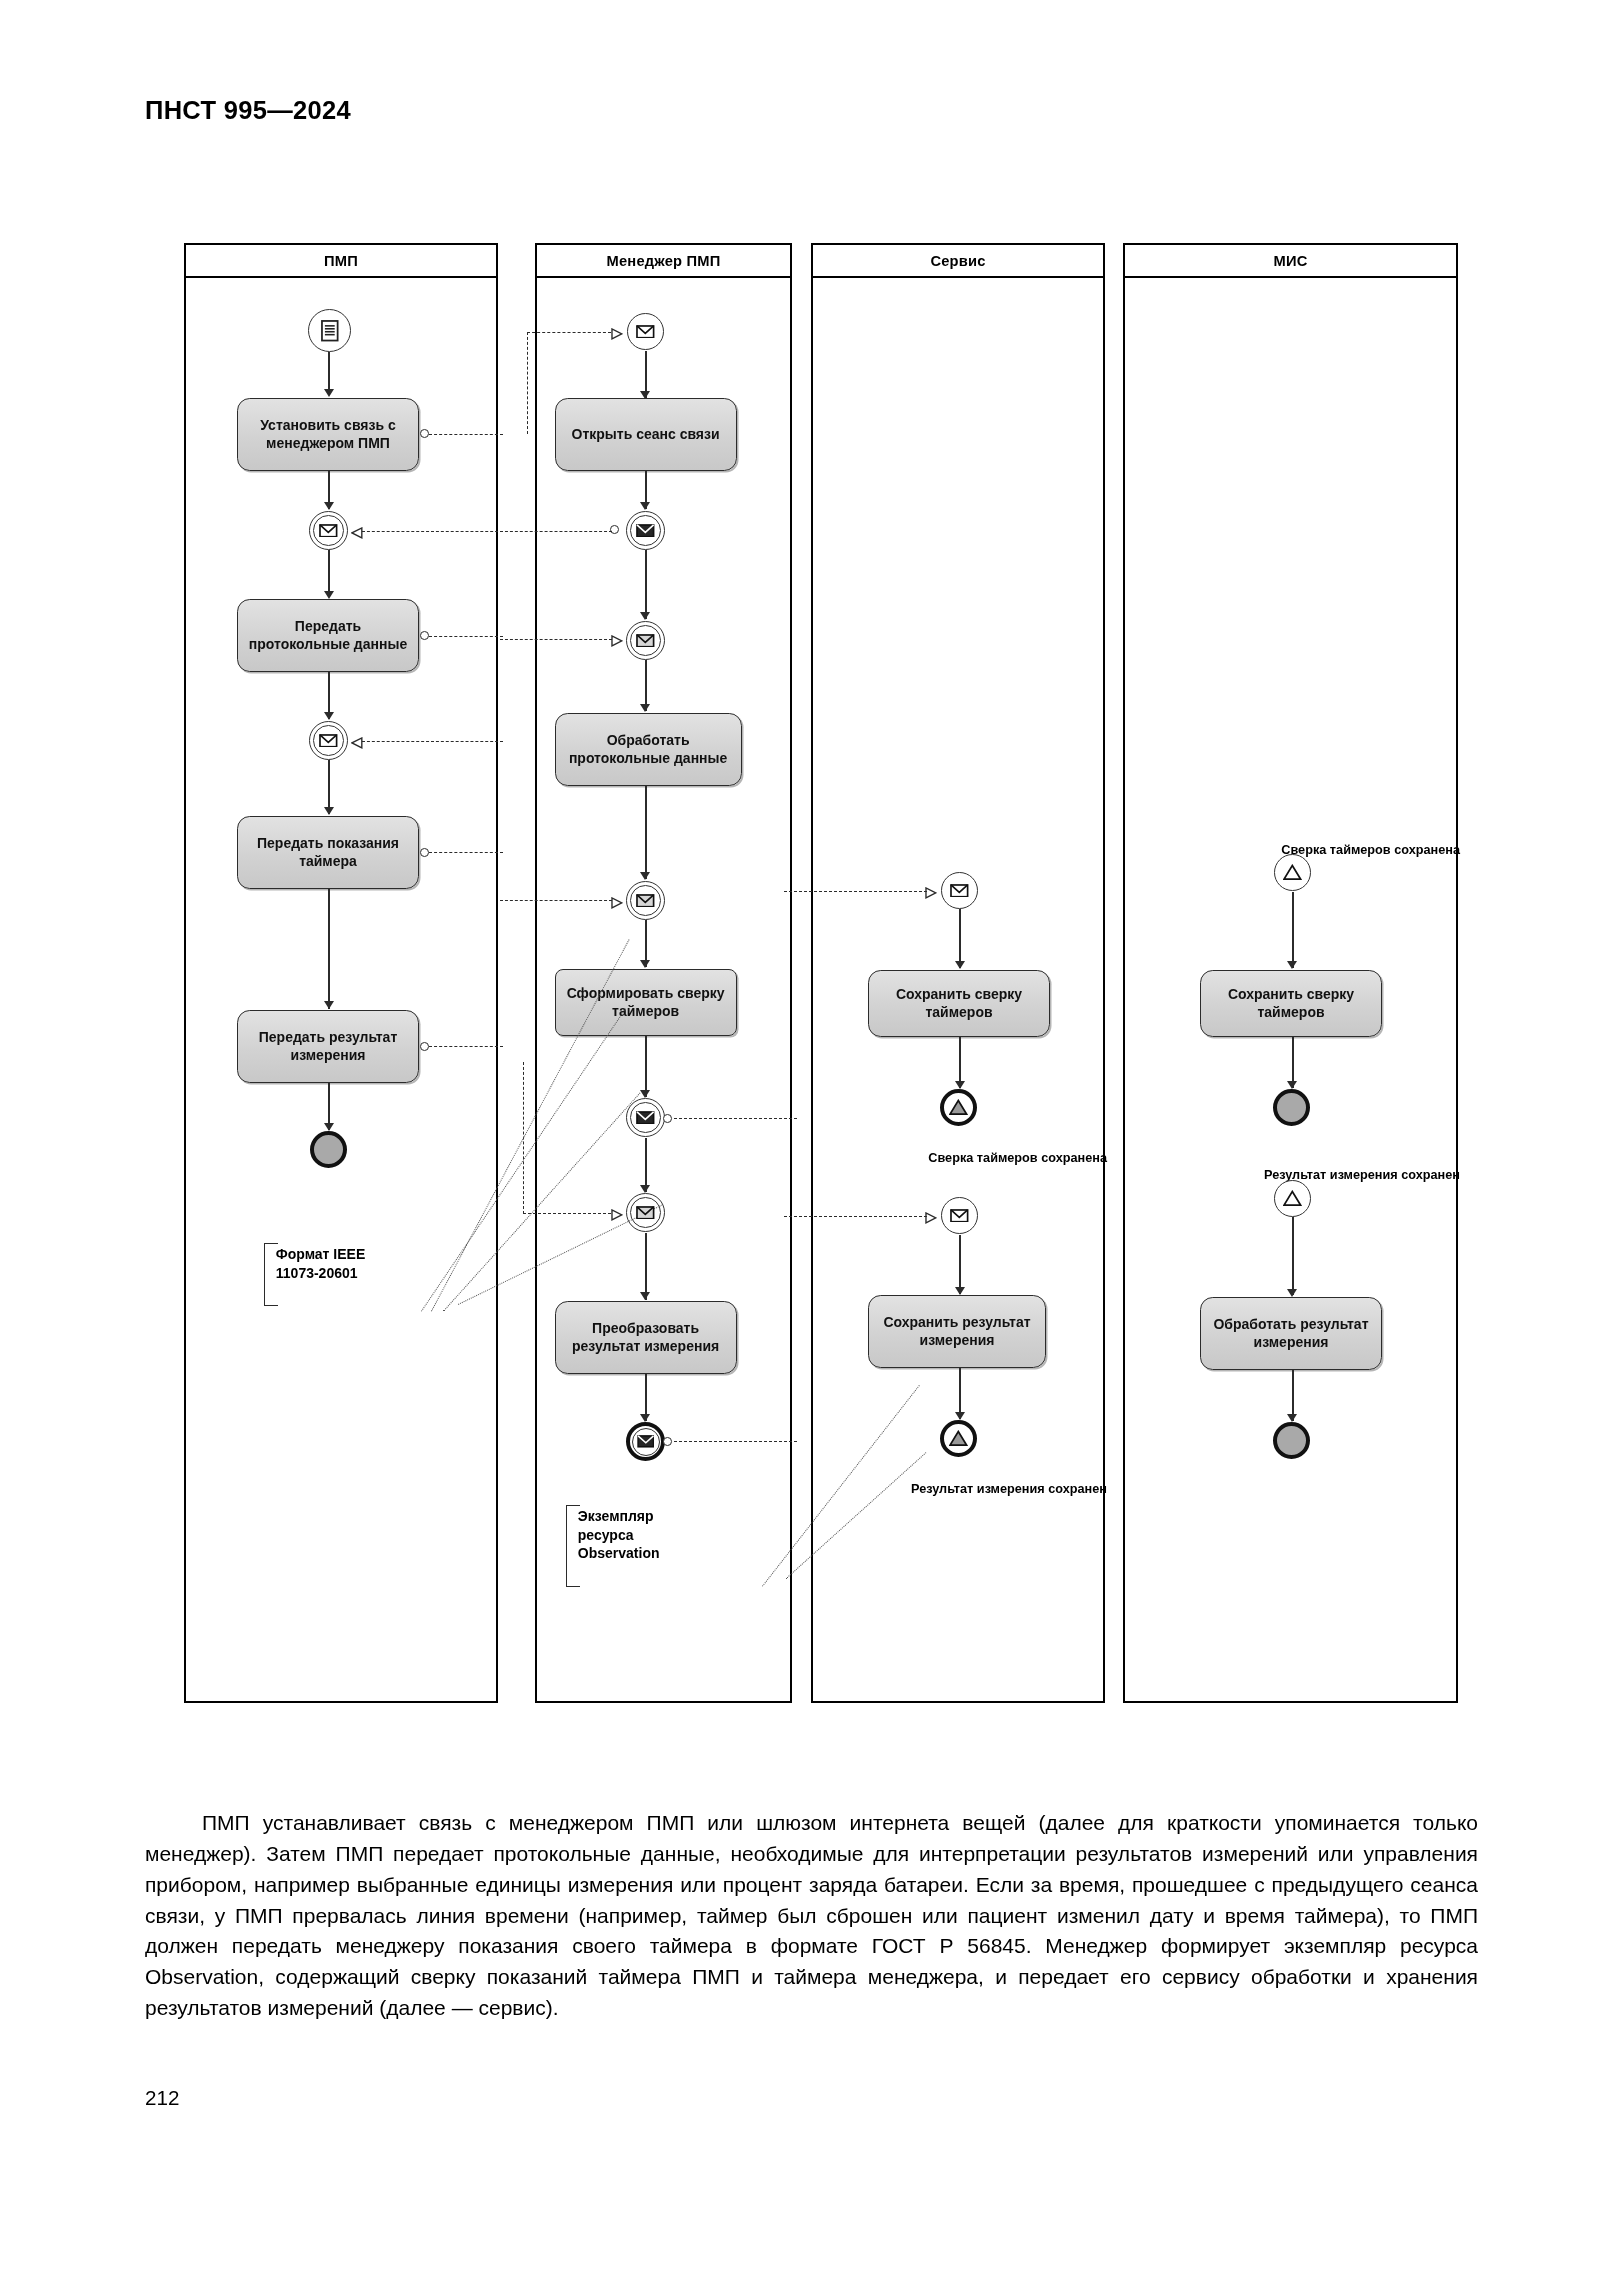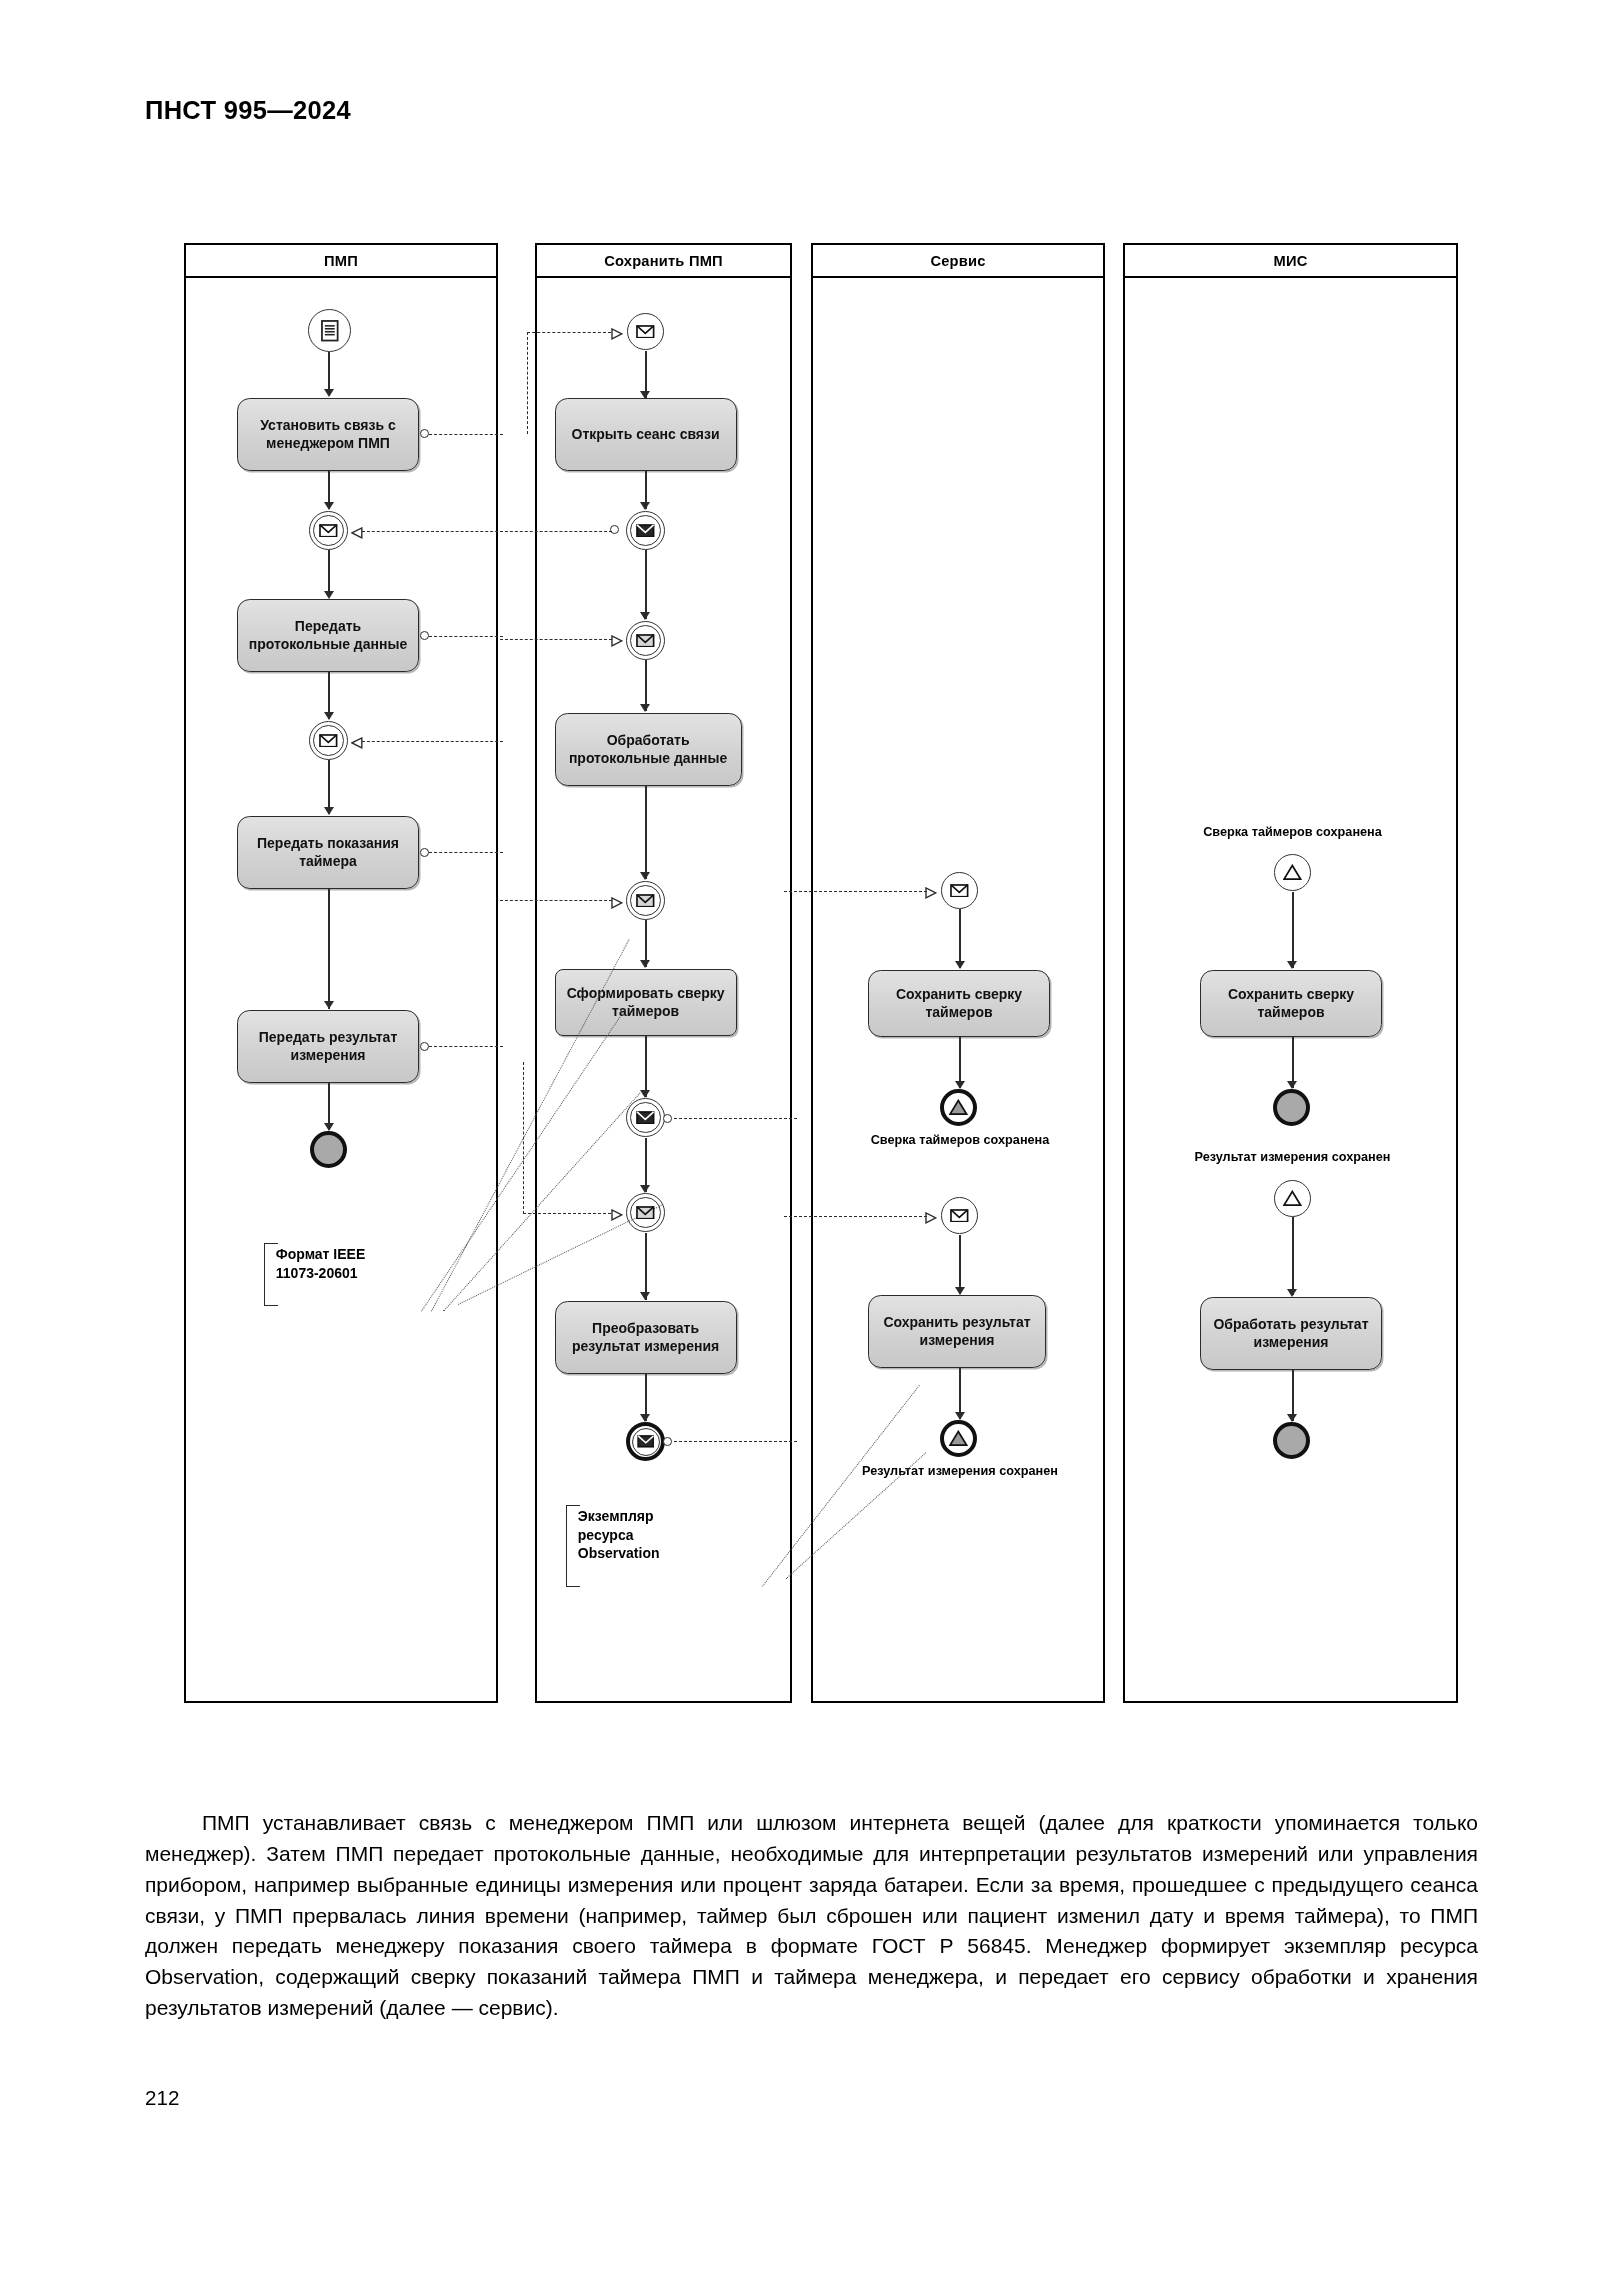--- a/index.html
+++ b/index.html
@@ -59,21 +59,21 @@
   
   .note{position:absolute;margin-top:29px;}
   .note .bracket{position:absolute;left:0;top:0;border-left:1.8px solid #2b2b2b;
                  border-top:1.8px solid #2b2b2b;border-bottom:1.8px solid #2b2b2b;
                  box-sizing:border-box;}
   .note .ntxt{position:absolute;left:11.8px;top:2px;font-size:14px;line-height:1.33;
               font-weight:bold;white-space:pre-line;}
   .assoc{position:absolute;border-top:1.6px dotted #555;transform-origin:0 0;}
 
   
-  .evlabel{position:absolute;font-size:12.7px;font-weight:bold;white-space:nowrap;text-align:center;}
+  .evlabel{position:absolute;font-size:12.7px;font-weight:bold;white-space:nowrap;text-align:right;margin-top:18px;}
 
   
   #caption{position:absolute;left:0;right:0;top:1747px;text-align:center;font-size:20.6px;}
   #bodytext{position:absolute;left:145px;top:1808px;width:1333px;font-size:21px;
             line-height:1.47;text-align:justify;text-indent:57px;}
   #pagenum{position:absolute;left:145px;top:2086px;font-size:20.6px;}
 </style>
 </head>
 <body>
 
@@ -171,21 +171,21 @@
         <div class="note" style="left:78px;top:936px;width:147px;height:63px;">
           <div class="bracket" style="width:13.7px;height:63px;"></div>
           <div class="ntxt">Формат IEEE
 11073-20601</div>
         </div>
       </div>
     </div>
 
     <div class="pool" style="left:351px;width:257px;height:1460px;">
       <div class="pool-head">
-        <span>Сохранить ПМП</span>
+        <span>Менеджер ПМП</span>
       </div>
       <div class="pool-body">
 
         <div class="ev start" style="left:90px;top:35px;width:37px;height:37px;">
           <svg width="18.6" height="13.7" viewBox="0 0 19 14">
             <rect x="1" y="1" width="17" height="12" fill="#fff" stroke="#111" stroke-width="1.7"></rect>
             <polyline points="1,1 9.5,8.5 18,1" fill="none" stroke="#111" stroke-width="1.7"></polyline>
           </svg>
         </div>
         <div class="seq v" style="left:108px;top:73px;height:47px;"></div>

